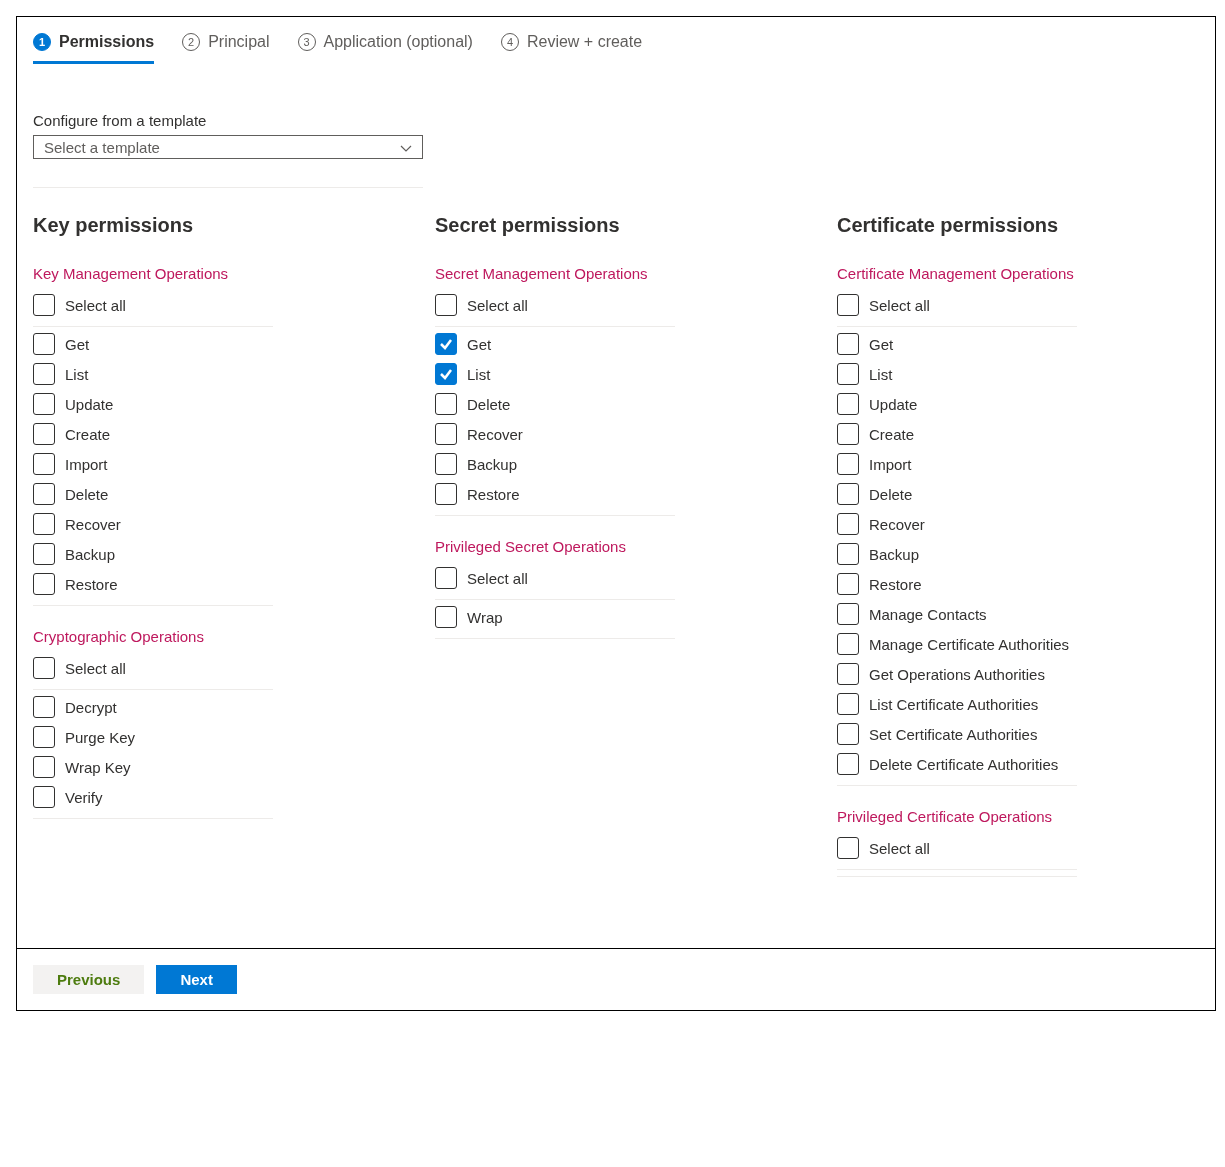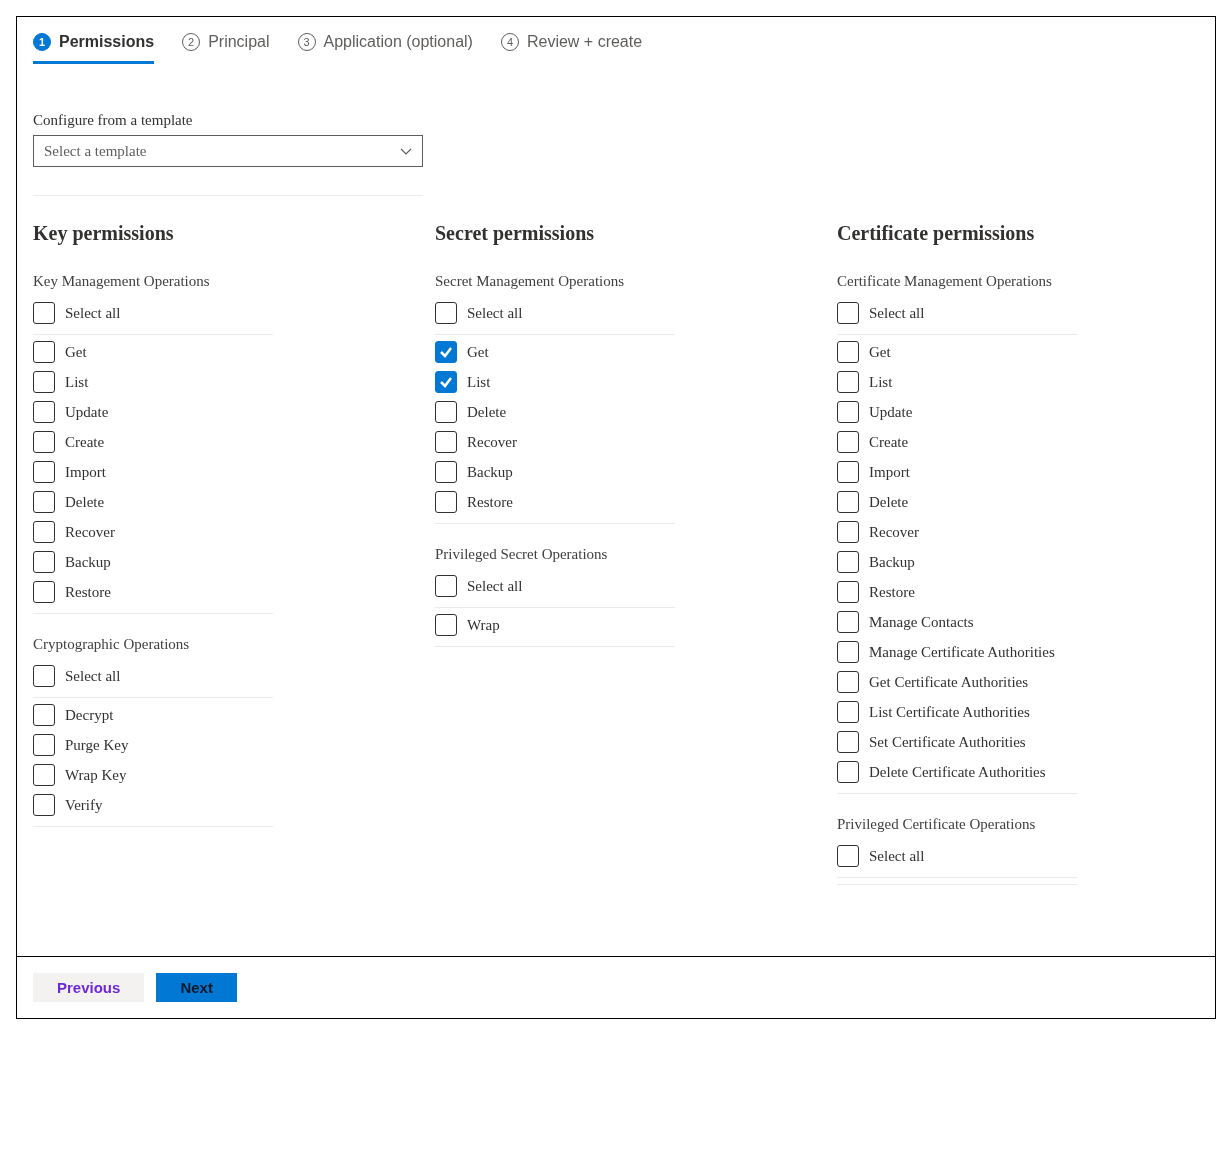--- a/index.html
+++ b/index.html
@@ -48,31 +48,30 @@
       color: #605e5c;
       background: #fff;
     }
     .tab.active .tab-num {
       background: #0078d4;
       border-color: #0078d4;
       color: #fff;
     }
     .content {
       padding: 16px 16px 0 16px;
-      font-family: Liberation Serif, serif;
     }
     .template-label {
       font-size: 15px;
       margin-top: 28px;
       margin-bottom: 6px;
       color: #323130;
     }
     .select-template {
       width: 390px;
-      height: 32px;
+      height: 24px;
       border: 1px solid #605e5c;
       background: #fff;
       padding: 0 10px;
       display: flex;
       align-items: center;
       justify-content: space-between;
       cursor: pointer;
       font-size: 15px;
       color: #605e5c;
     }
@@ -96,21 +95,21 @@
       min-width: 0;
     }
     .col-title {
       font-size: 20px;
       font-weight: 700;
       margin-bottom: 28px;
       margin-top: 18px;
     }
     .group-title {
       font-size: 15px;
-      color: #404040;
+      color: #be185d;
       margin-top: 22px;
       margin-bottom: 8px;
     }
     .cb-row {
       display: flex;
       align-items: center;
       gap: 10px;
       padding: 4px 0;
       font-size: 15px;
       cursor: pointer;
@@ -151,25 +150,25 @@
     }
     .btn {
       padding: 6px 24px;
       font-size: 15px;
       border: none;
       cursor: pointer;
       font-weight: 600;
     }
     .btn-prev {
       background: #f3f2f1;
-      color: #6d28d9;
+      color: #4d7c0f;
     }
     .btn-next {
       background: #0078d4;
-      color: #0f172a;
+      color: #ffffff;
     }
   </style>
 </head>
 <body>
 
 <div class="container">
 
   <div class="tabs-row" id="tabs-row">
       <div class="tab active">
         <span class="tab-num">1</span>
@@ -372,21 +371,21 @@
             <div class="cb-row">
               <span class="cb"></span>
               <span>Manage Contacts</span>
             </div>
             <div class="cb-row">
               <span class="cb"></span>
               <span>Manage Certificate Authorities</span>
             </div>
             <div class="cb-row">
               <span class="cb"></span>
-              <span>Get Certificate Authorities</span>
+              <span>Get Operations Authorities</span>
             </div>
             <div class="cb-row">
               <span class="cb"></span>
               <span>List Certificate Authorities</span>
             </div>
             <div class="cb-row">
               <span class="cb"></span>
               <span>Set Certificate Authorities</span>
             </div>
             <div class="cb-row">

